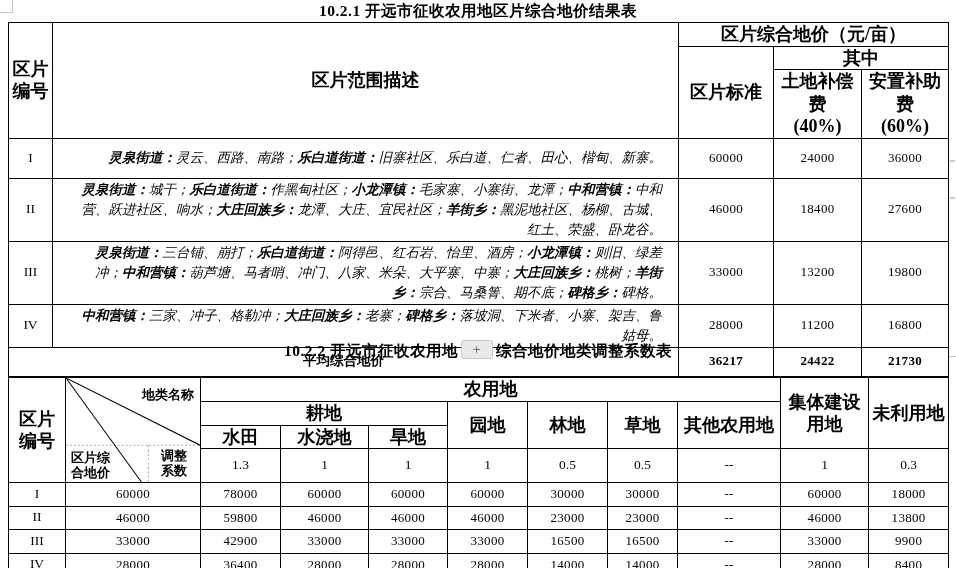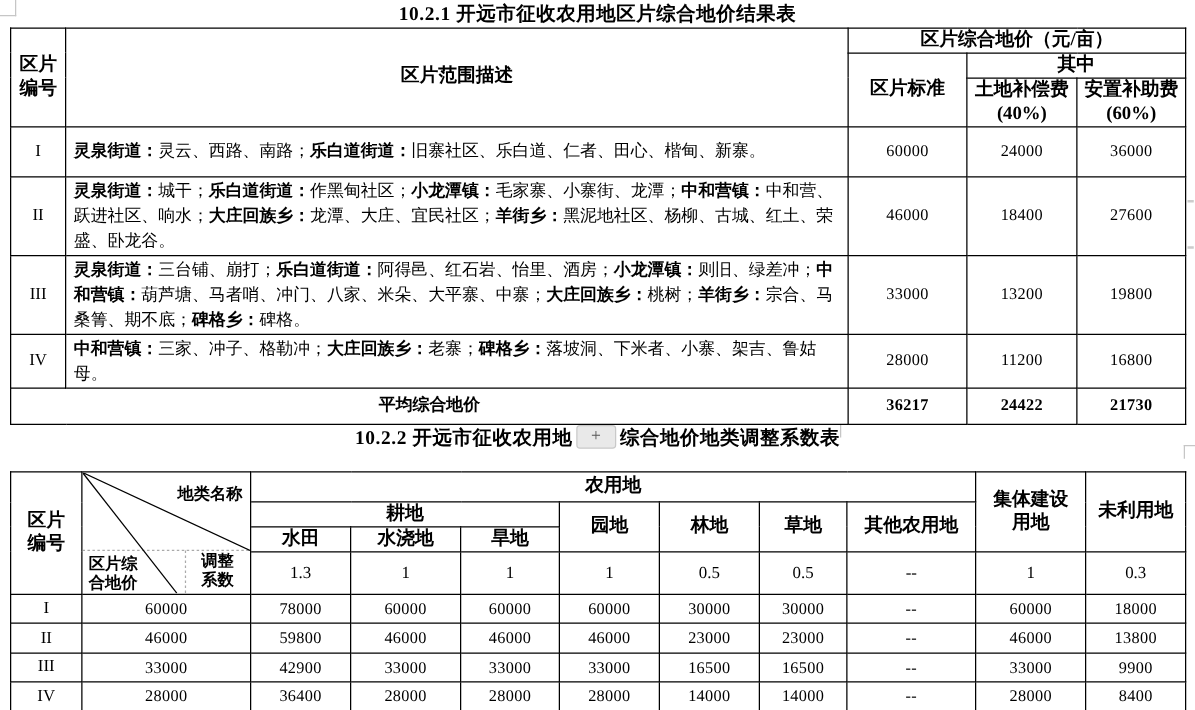--- a/index.html
+++ b/index.html
@@ -8,26 +8,26 @@
   .title{position:absolute;left:0;width:956px;text-align:center;font-weight:bold;
          font-size:15.5px;letter-spacing:.5px;}
   .t1{top:1px;}
   .t2{top:340px;}
   .unit{position:absolute;top:376px;right:12px;font-size:17px;}
   table{position:absolute;left:8px;border-collapse:collapse;table-layout:fixed;background:#fff;}
   #t1{top:22px;width:940px;}
   #t2{top:377px;width:940px;}
   td{border:1px solid #000;text-align:center;vertical-align:middle;padding:0;
      font-size:13px;line-height:1.25;overflow:hidden;}
-  .hdr{font-weight:bold;font-size:15px;}
+  .hdr{font-weight:bold;font-size:18px;}
   .pre{white-space:pre-line;}
   .b{font-weight:bold;}
   .c-no{font-size:13.5px;}
   .c-num{font-size:13px;letter-spacing:.3px;}
-  .c-desc{text-align:left;padding:1px 6px;font-size:13.5px;line-height:20px;}
+  .c-desc{text-align:right;padding:1px 16px;font-size:13.5px;line-height:20px;font-style:italic;}
   .c-avg{font-size:13.5px;font-weight:bold;}
   .coef{font-weight:normal;font-size:13.5px;}
   .diag{position:relative;padding:0;}
   .diag svg{position:absolute;left:0;top:0;width:100%;height:100%;display:block;}
   .diag .lab{position:absolute;font-weight:bold;font-size:13px;line-height:15px;
              white-space:pre-line;text-align:left;}
   .dl1{top:9px;right:6px;}
   .dl2{left:5px;bottom:2px;}
   .dl3{right:13px;bottom:4px;}
   .plus-box{display:inline-block;min-width:32px;height:19px;line-height:17px;box-sizing:border-box;

